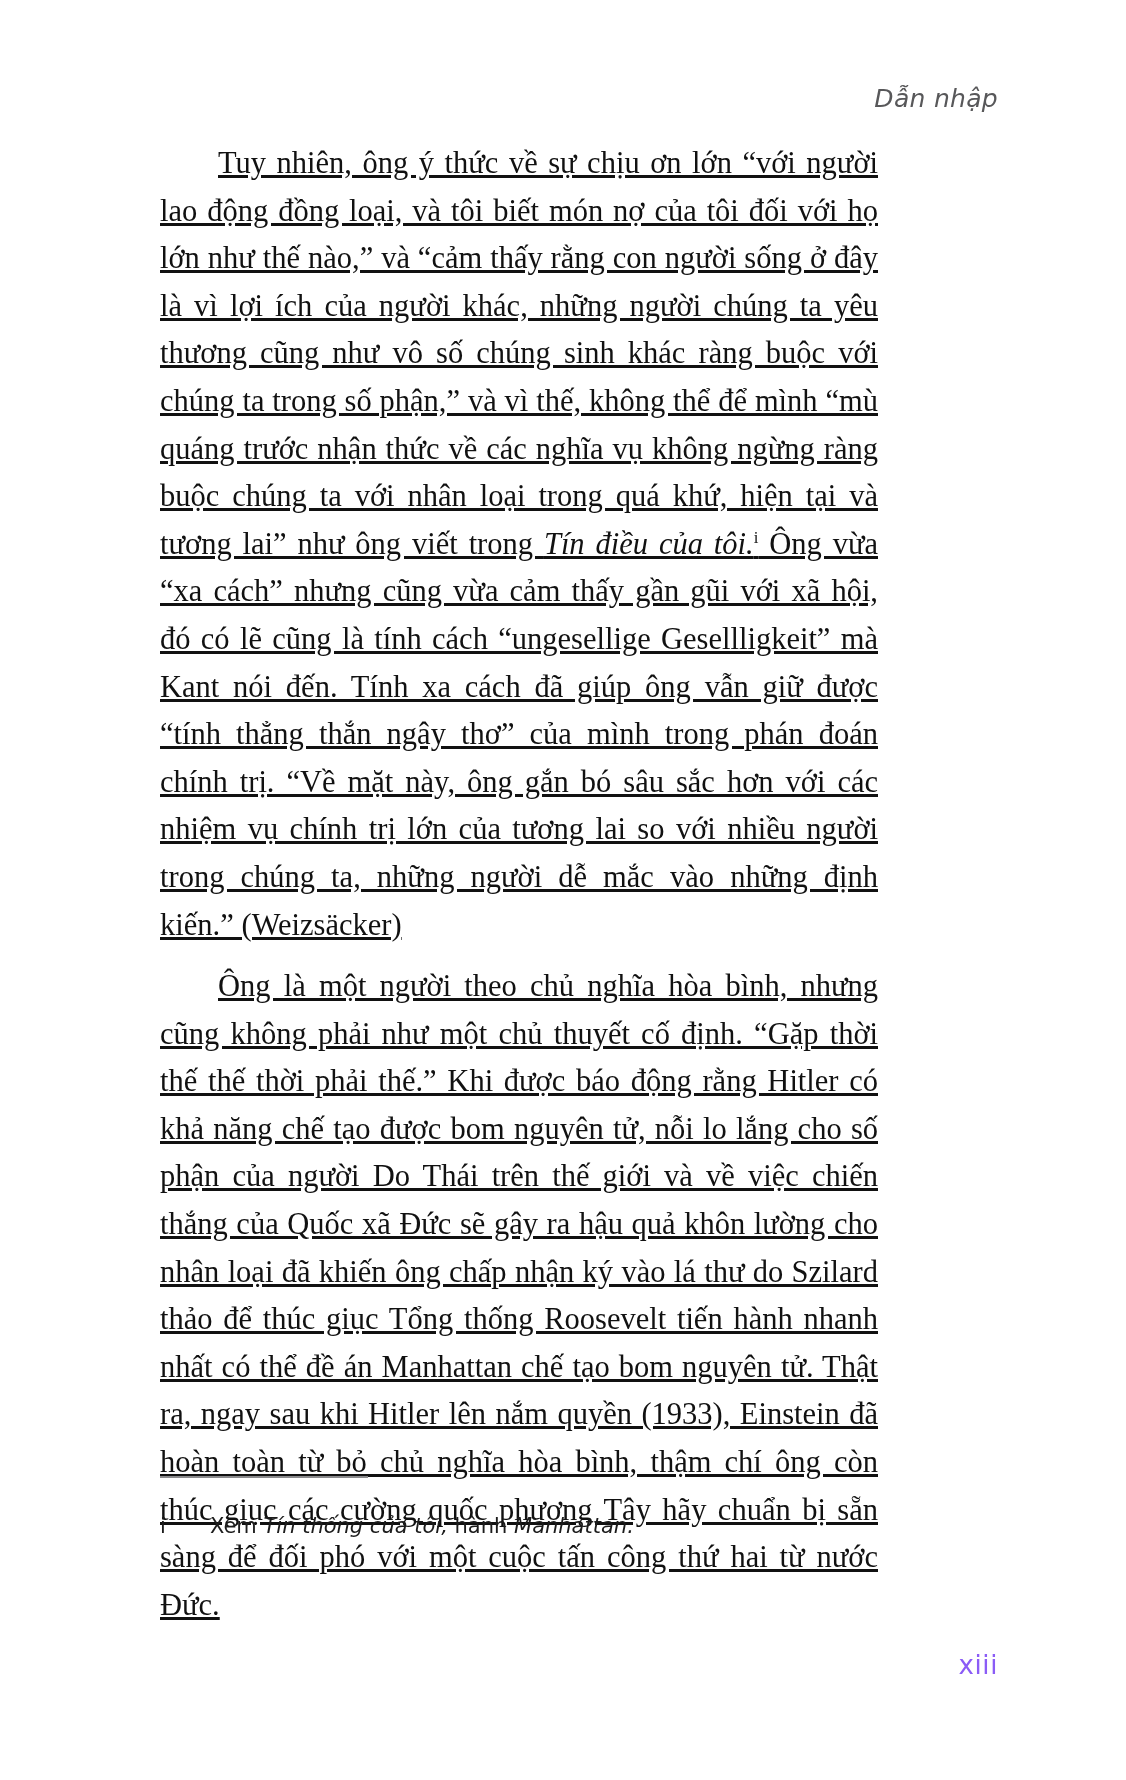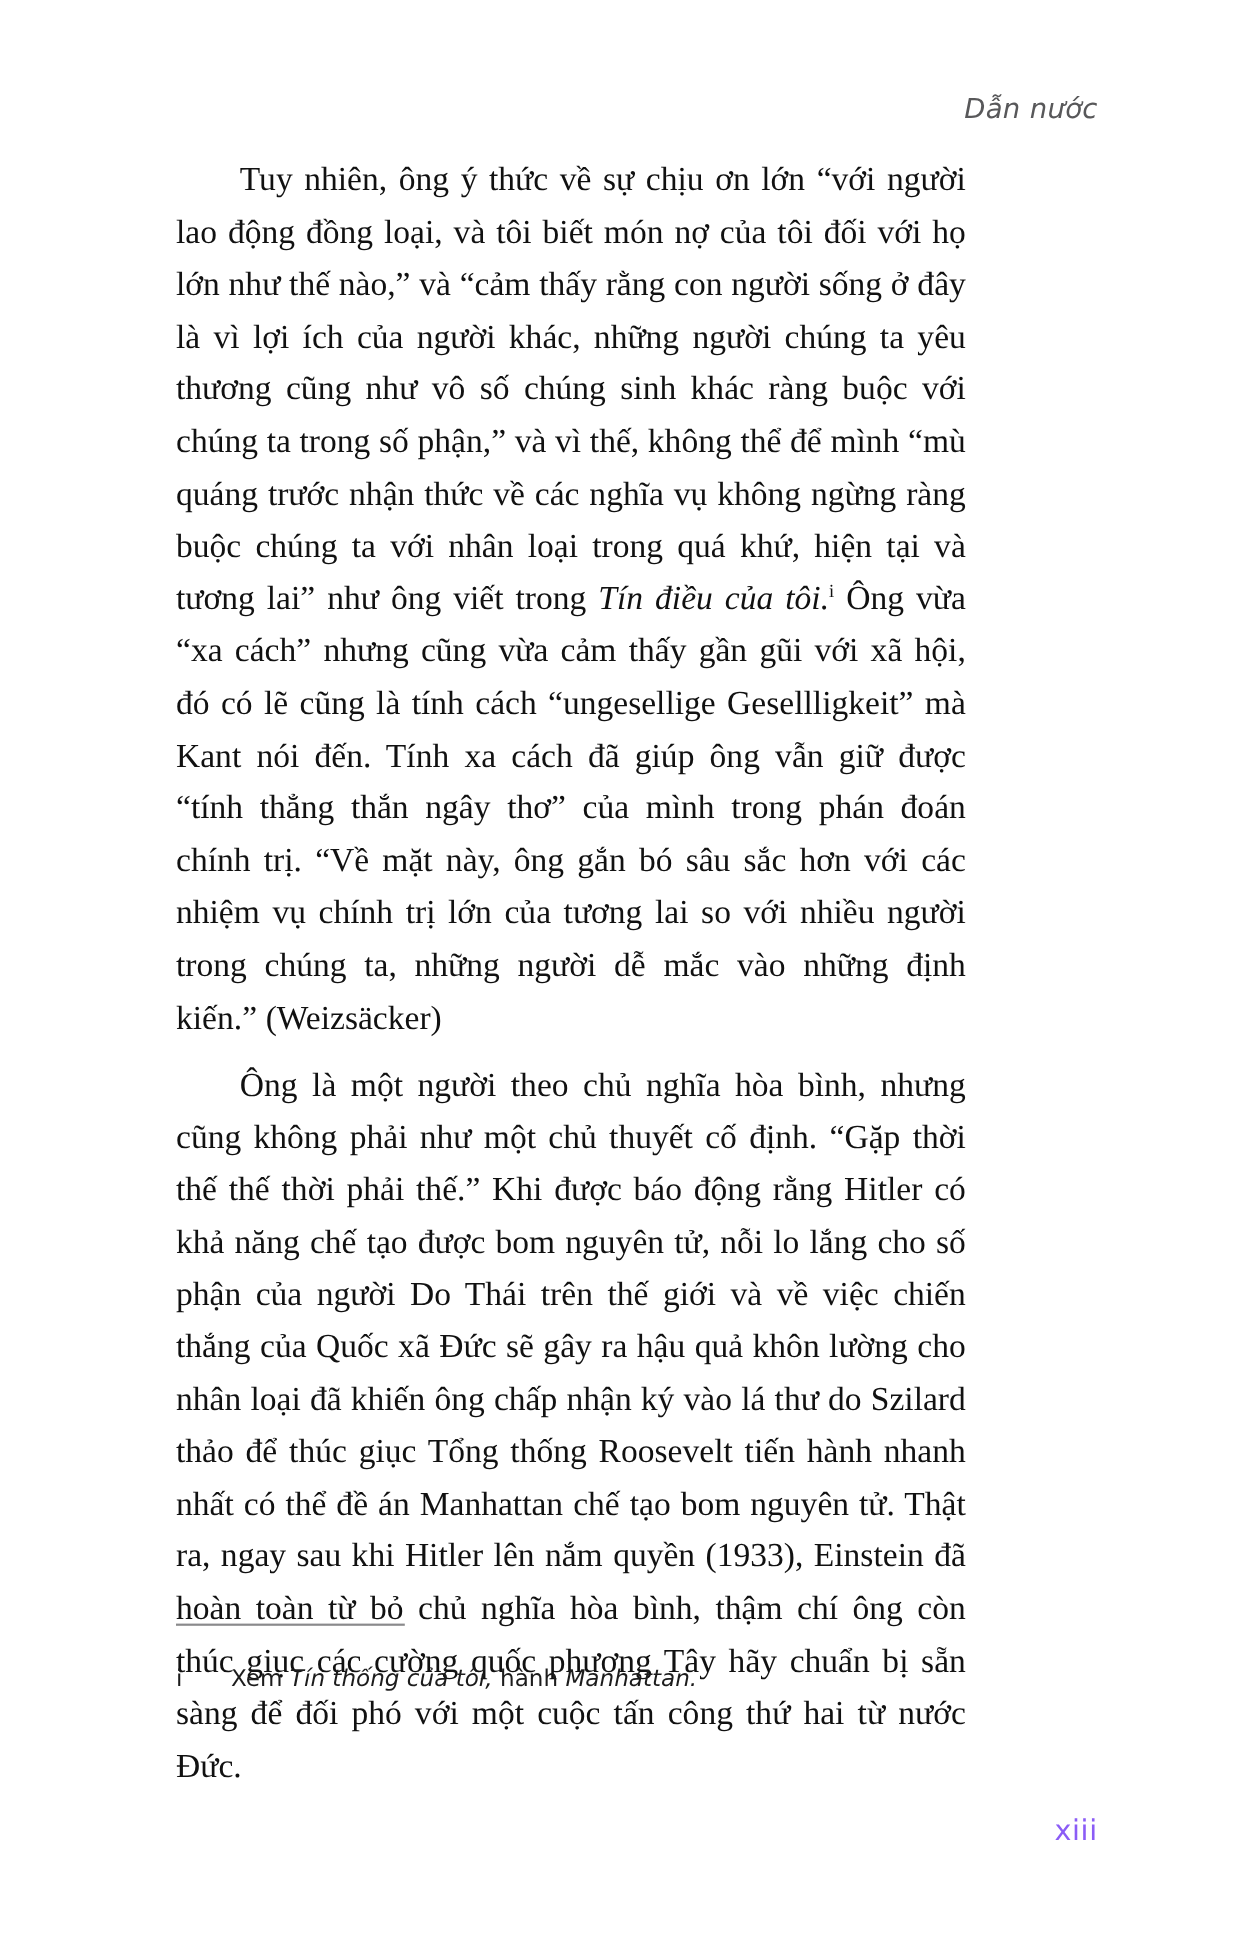--- a/index.html
+++ b/index.html
@@ -49,20 +49,21 @@
   }
   p.body-par {
     margin: 0;
     font-size: 30.5px;
     line-height: 47.6px;
     text-align: justify;
     text-justify: inter-word;
     text-indent: 58px;
     hyphens: none;
     word-spacing: 0.2px;
+    text-decoration: underline;
   }
   p.body-par + p.body-par {
     margin-top: 14px;
   }
   .it {
     font-style: italic;
   }
   sup.fn-ref {
     font-size: 0.55em;
     vertical-align: super;
@@ -114,21 +115,21 @@
     color: #4d4d4f;
     letter-spacing: 0.6px;
   }
 </style>
 </head>
 <body>
 
 <div class="page" style="background: rgb(255, 255, 255);">
 
   <div class="running-head">
-    <span class="rh-text" style="color: rgb(88, 88, 90);">Dẫn nước</span>
+    <span class="rh-text" style="color: rgb(88, 88, 90);">Dẫn nhập</span>
   </div>
 
   <div class="textblock" style="color: rgb(17, 17, 17);">
     <p class="body-par"><span>Tuy nhiên, ông ý thức về sự chịu ơn lớn “với người lao động đồng loại, và tôi biết món nợ của tôi đối với họ lớn như thế nào,” và “cảm thấy rằng con người sống ở đây là vì lợi ích của người khác, những người chúng ta yêu thương cũng như vô số chúng sinh khác ràng buộc với chúng ta trong số phận,” và vì thế, không thể để mình “mù quáng trước nhận thức về các nghĩa vụ không ngừng ràng buộc chúng ta với nhân loại trong quá khứ, hiện tại và tương lai” như ông viết trong </span><span class="it">Tín điều của tôi.</span><sup class="fn-ref">i</sup><span> Ông vừa “xa cách” nhưng cũng vừa cảm thấy gần gũi với xã hội, đó có lẽ cũng là tính cách “ungesellige Gesellligkeit” mà Kant nói đến. Tính xa cách đã giúp ông vẫn giữ được “tính thẳng thắn ngây thơ” của mình trong phán đoán chính trị. “Về mặt này, ông gắn bó sâu sắc hơn với các nhiệm vụ chính trị lớn của tương lai so với nhiều người trong chúng ta, những người dễ mắc vào những định kiến.” (Weizsäcker)</span></p>
     <p class="body-par"><span>Ông là một người theo chủ nghĩa hòa bình, nhưng cũng không phải như một chủ thuyết cố định. “Gặp thời thế thế thời phải thế.” Khi được báo động rằng Hitler có khả năng chế tạo được bom nguyên tử, nỗi lo lắng cho số phận của người Do Thái trên thế giới và về việc chiến thắng của Quốc xã Đức sẽ gây ra hậu quả khôn lường cho nhân loại đã khiến ông chấp nhận ký vào lá thư do Szilard thảo để thúc giục Tổng thống Roosevelt tiến hành nhanh nhất có thể đề án Manhattan chế tạo bom nguyên tử. Thật ra, ngay sau khi Hitler lên nắm quyền (1933), Einstein đã hoàn toàn từ bỏ chủ nghĩa hòa bình, thậm chí ông còn thúc giục các cường quốc phương Tây hãy chuẩn bị sẵn sàng để đối phó với một cuộc tấn công thứ hai từ nước Đức.</span></p>
   </div>
 
   <div class="footnote-area">
     <div class="footnote-rule" style="background: rgb(138, 138, 140);"></div>
     <div class="footnote-item">

